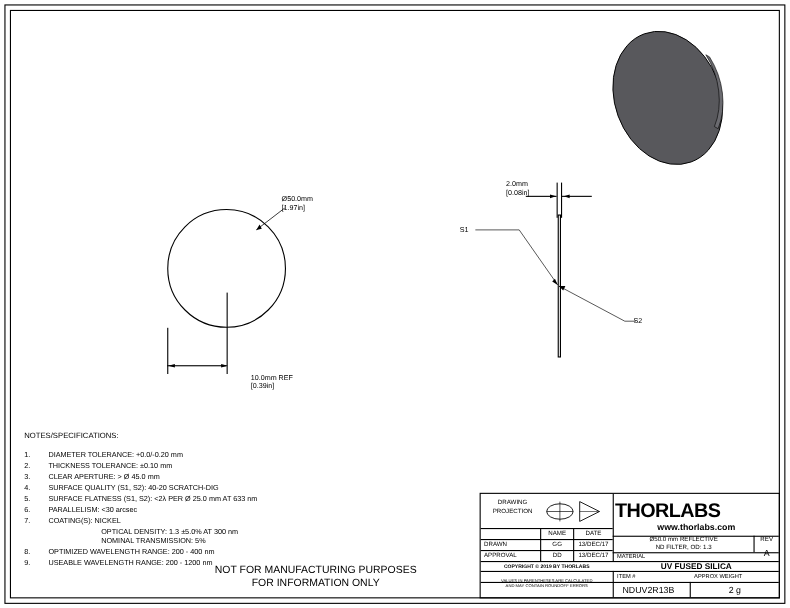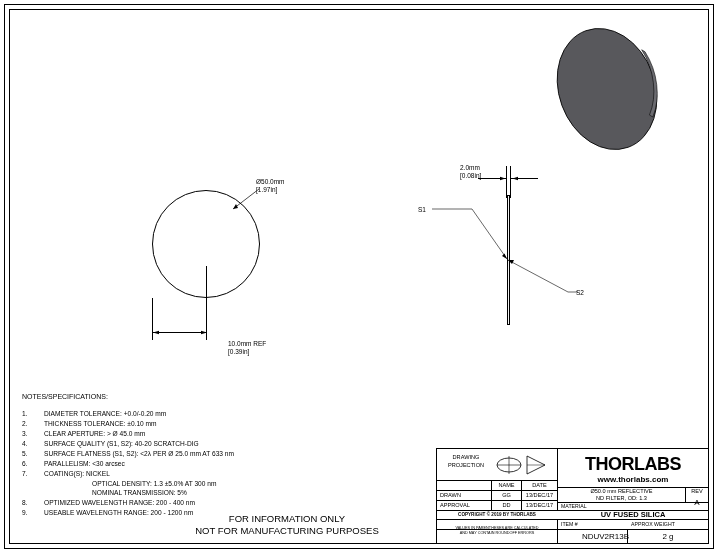--- a/index.html
+++ b/index.html
@@ -215,21 +215,21 @@
     text-align: left;
   }
   .thorlabs-logo {
     position: absolute;
     left: 122px;
     top: 3px;
     width: 148px;
     height: 24px;
     display: flex;
     align-items: center;
-    justify-content: center;
+    justify-content: flex-start;
   }
   .tl-text {
     font-family: "Liberation Sans", sans-serif;
     font-weight: bold;
     font-size: 18px;
     letter-spacing: -0.5px;
     color: #000;
   }
   .tl-url {
     position: absolute;
@@ -357,22 +357,22 @@
       <span class="note-num">8.</span>
       <span class="note-txt">OPTIMIZED WAVELENGTH RANGE: 200 - 400 nm</span>
     </div>
     <div class="note-row">
       <span class="note-num">9.</span>
       <span class="note-txt">USEABLE WAVELENGTH RANGE: 200 - 1200 nm</span>
     </div>
   </div>
 
   <div class="disclaimer">
+    <div>NOT FOR MANUFACTURING PURPOSES</div>
     <div>FOR INFORMATION ONLY</div>
-    <div>NOT FOR MANUFACTURING PURPOSES</div>
   </div>
 
   <div class="titleblock">
 
     <div class="tb-line" style="left:120px; top:0; width:1px; height:61px;"></div>
     <div class="tb-line" style="left:0; top:31px; width:120px; height:1px;"></div>
     <div class="tb-line" style="left:0; top:41px; width:120px; height:1px;"></div>
     <div class="tb-line" style="left:0; top:51px; width:120px; height:1px;"></div>
     <div class="tb-line" style="left:54px; top:31px; width:1px; height:30px;"></div>
     <div class="tb-line" style="left:84px; top:31px; width:1px; height:30px;"></div>
@@ -419,17 +419,17 @@
     <div class="tb-cell left" style="left:121px; top:53px; width:150px; height:8px; font-size:5.2px;">MATERIAL</div>
     <div class="tb-cell" style="left:121px; top:61px; width:150px; height:9px; font-size:7.5px;font-weight:bold;">UV FUSED SILICA</div>
 
     <div class="tb-cell" style="left:0; top:61px; width:120px; height:9px; font-size:4.6px; font-weight:bold;">COPYRIGHT © 2019 BY THORLABS</div>
 
     <div class="tb-cell" style="left:0; top:70px; width:120px; height:24px;"><span class="values-note">VALUES IN PARENTHESES ARE CALCULATED
 AND MAY CONTAIN ROUNDOFF ERRORS</span></div>
 
     <div class="tb-cell left" style="left:121px; top:70px; width:69px; height:10px; font-size:5.2px;">ITEM #</div>
     <div class="tb-cell left" style="left:191px; top:70px; width:80px; height:10px; font-size:5.2px;">APPROX WEIGHT</div>
-    <div class="tb-cell" style="left:134px; top:80px; width:69px; height:14px; font-size:8px;">NDUV2R13B</div>
+    <div class="tb-cell" style="left:118px; top:80px; width:69px; height:14px; font-size:8px;">NDUV2R13B</div>
     <div class="tb-cell" style="left:191px; top:80px; width:80px; height:14px; font-size:8px;">2 g</div>
   </div>
 
 </div>
 
 </body></html>

